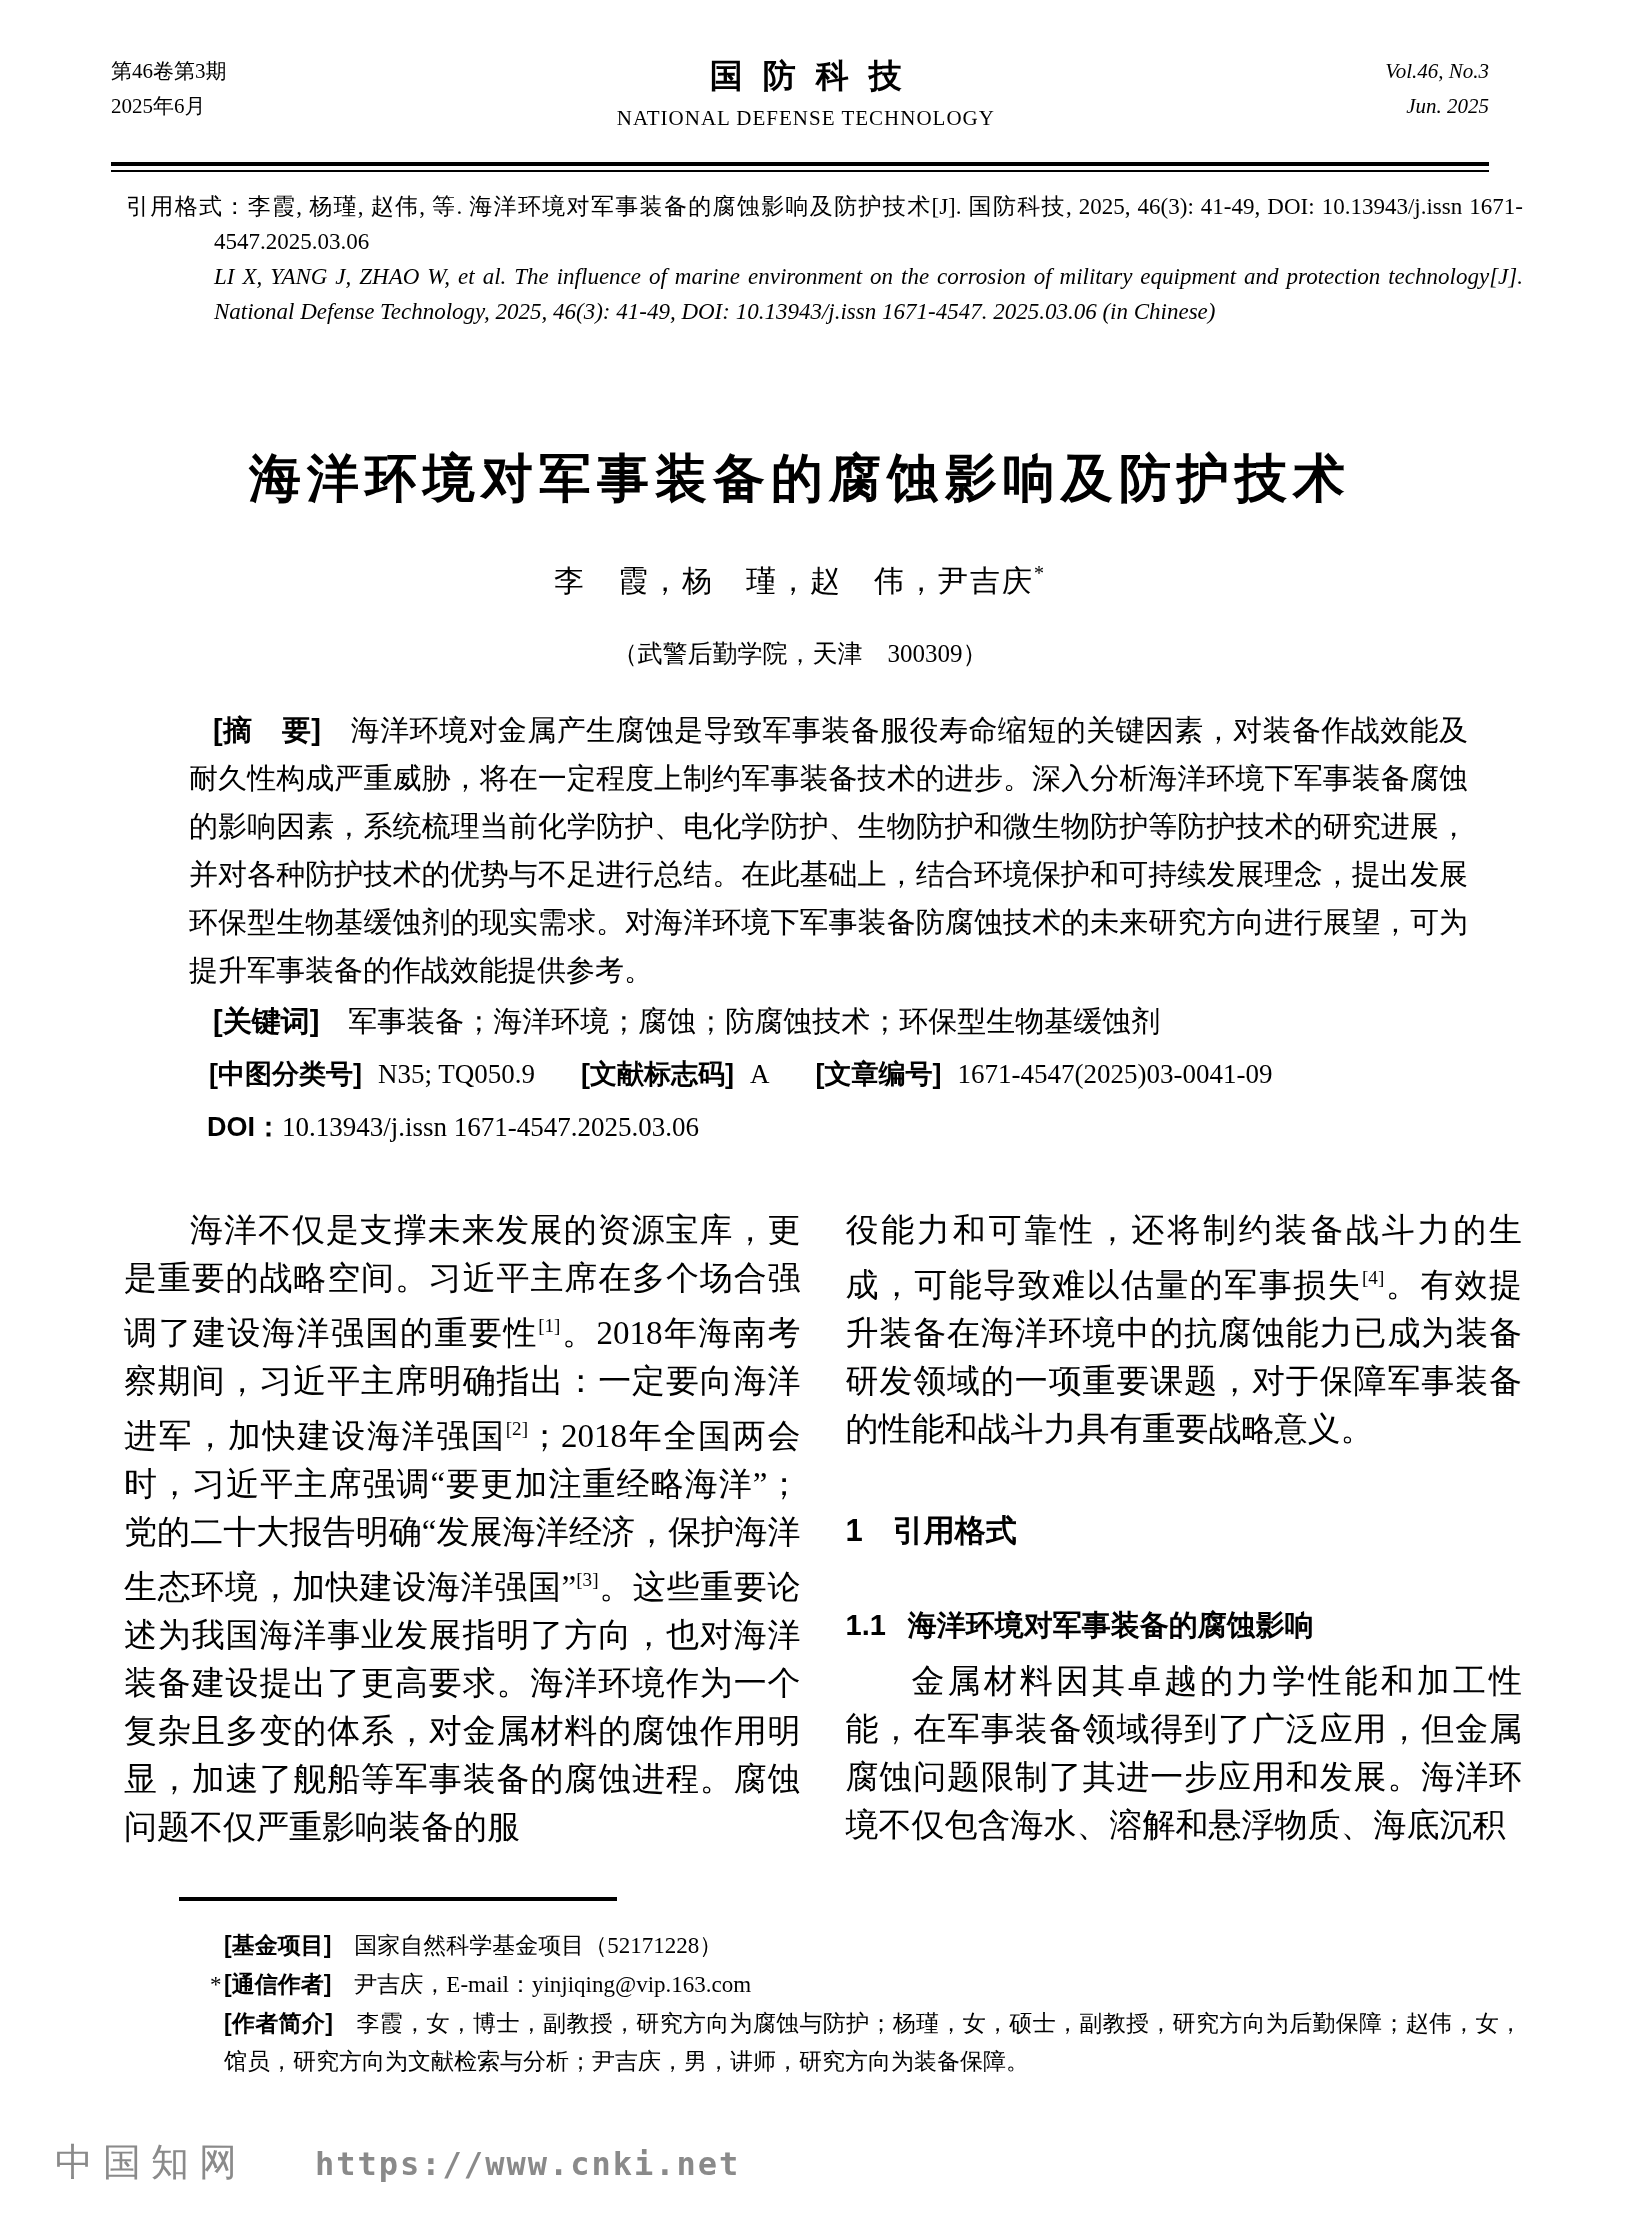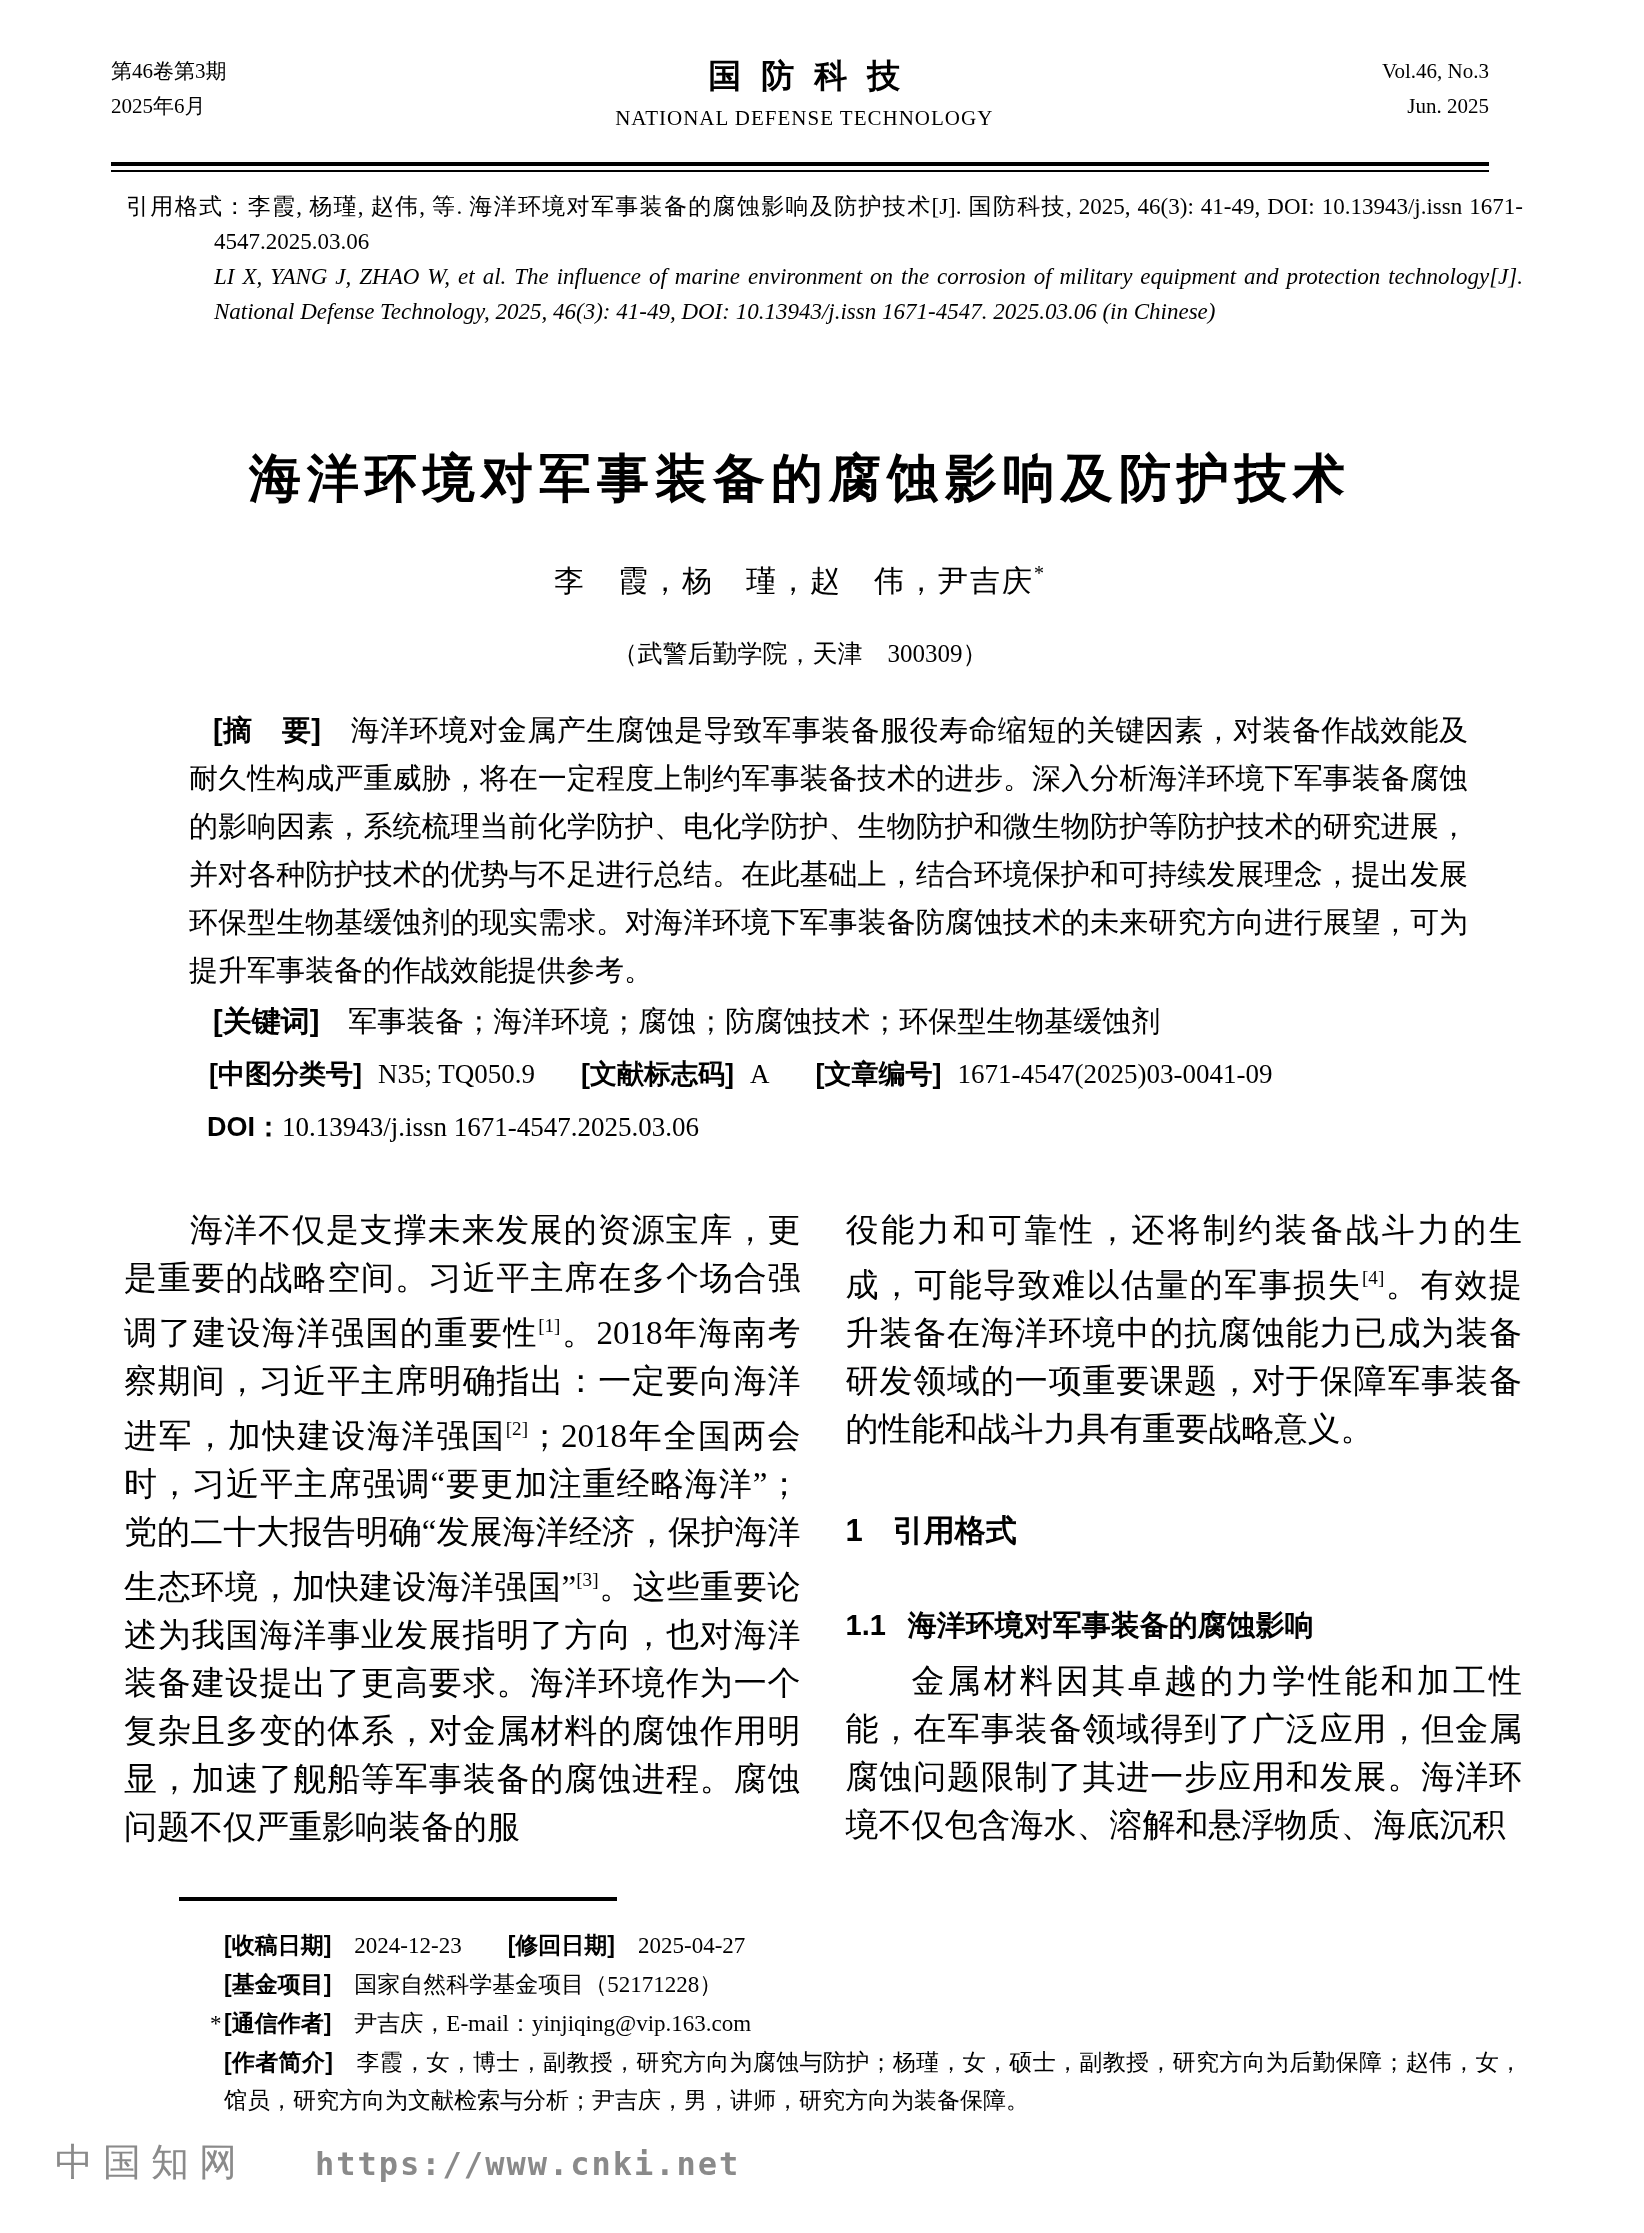--- a/index.html
+++ b/index.html
@@ -6,21 +6,21 @@
   html,body { background:#ffffff; }
   .page {
     position:relative; width:1600px; height:2234px; background:#ffffff;
     color:#000; font-family:"Liberation Serif","DejaVu Serif",serif;
     overflow:hidden;
   }
   
   .header { position:absolute; top:54px; left:111px; right:111px;
     display:flex; justify-content:space-between; align-items:flex-start; }
   .header-left, .header-right { font-size:21px; line-height:35px; white-space:nowrap; }
-  .header-right { text-align:right; }
+  .header-right { text-align:right;font-style:italic; }
   .header-center { text-align:center; flex:1; }
   .journal-cn { font-size:33px; font-weight:bold; letter-spacing:20px; padding-left:20px; }
   .journal-en { font-size:21px; margin-top:7px; letter-spacing:1px; }
   .double-rule { position:absolute; top:162px; left:111px; right:111px;
     height:10px; border-top:4px solid #000; border-bottom:2px solid #000; }
   
   .citation { position:absolute; top:189px; left:126px; width:1397px;
     font-size:23px; line-height:35px; }
   .citation p { text-align:justify; }
   .citation-cn { padding-left:88px; text-indent:-88px; }
@@ -112,21 +112,20 @@
     <div class="col">
       <p>役能力和可靠性，还将制约装备战斗力的生成，可能导致难以估量的军事损失<sup>[4]</sup>。有效提升装备在海洋环境中的抗腐蚀能力已成为装备研发领域的一项重要课题，对于保障军事装备的性能和战斗力具有重要战略意义。</p>
       <h2 class="sec1"><span class="sec-num">1</span><span>引用格式</span></h2>
       <h3 class="sec2"><span class="sec-num">1.1</span><span>海洋环境对军事装备的腐蚀影响</span></h3>
       <p class="para-indent">金属材料因其卓越的力学性能和加工性能，在军事装备领域得到了广泛应用，但金属腐蚀问题限制了其进一步应用和发展。海洋环境不仅包含海水、溶解和悬浮物质、海底沉积</p>
     </div>
   </div>
 
   <div class="fn-rule"></div>
   <div class="footnotes">
-    <p class="fn-row"><span class="lbl">[收稿日期]</span>　2024-12-23　　<span class="lbl">[修回日期]</span>　2025-04-27</p>
     <p class="fn-row"><span class="lbl">[基金项目]</span>　国家自然科学基金项目（52171228）</p>
     <p class="fn-row"><span class="fn-star">*</span><span class="lbl">[通信作者]</span>　尹吉庆，E-mail：yinjiqing@vip.163.com</p>
     <p class="fn-row"><span class="lbl">[作者简介]</span>　李霞，女，博士，副教授，研究方向为腐蚀与防护；杨瑾，女，硕士，副教授，研究方向为后勤保障；赵伟，女，馆员，研究方向为文献检索与分析；尹吉庆，男，讲师，研究方向为装备保障。</p>
   </div>
 
   <div class="watermark">
     <span class="wm-cn">中国知网</span>
     <span class="wm-url">https://www.cnki.net</span>
   </div>
 

